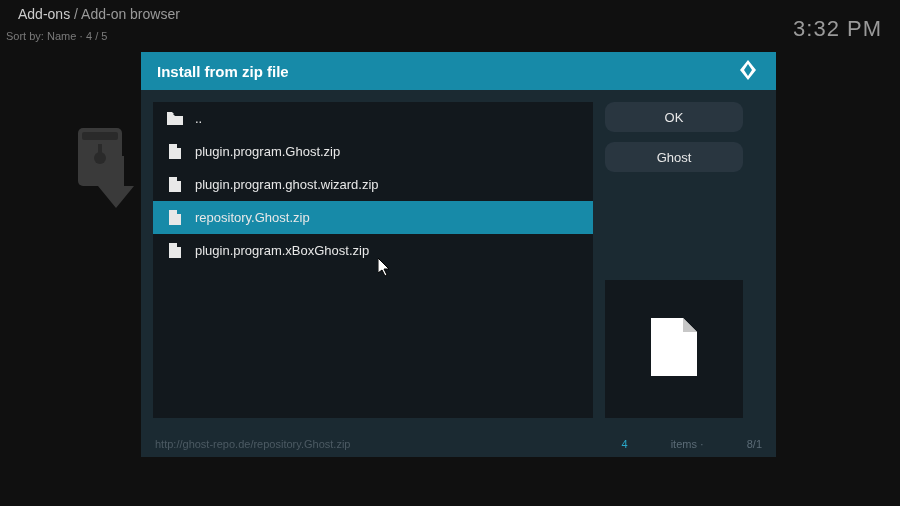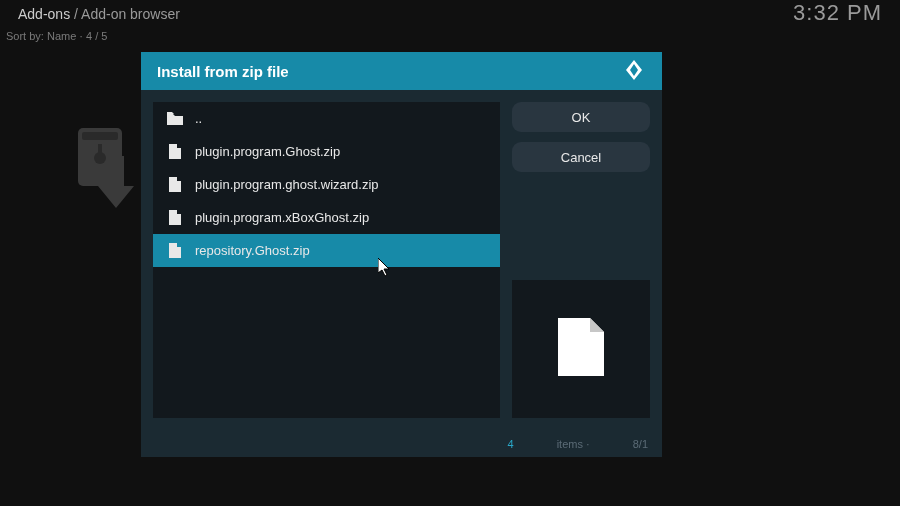--- a/index.html
+++ b/index.html
@@ -23,39 +23,39 @@
     .breadcrumb .first { color: #ccc; }
     .sort-info {
       position: absolute;
       top: 30px;
       left: 6px;
       font-size: 11px;
       color: #7a7a7a;
     }
     .clock {
       position: absolute;
-      top: 0;
+      top: 16px;
       right: 18px;
       font-size: 22px;
       color: #9a9a9a;
       letter-spacing: 1px;
       font-weight: 300;
     }
     .bg-icon {
       position: absolute;
       top: 128px;
       left: 78px;
       width: 60px;
       height: 85px;
     }
     .dialog {
       position: absolute;
       top: 52px;
       left: 141px;
-      width: 521px;
+      width: 635px;
       height: 405px;
       background: #1b2a32;
       display: flex;
       flex-direction: column;
     }
     .dialog-title {
       height: 38px;
       background: #178aa8;
       display: flex;
       align-items: center;
@@ -190,51 +190,52 @@
         <span>plugin.program.Ghost.zip</span>
       </div>
       <div class="file-item">
         <span class="file-icon">
           <svg width="12" height="15" viewBox="0 0 12 15">
               <path d="M0 0 L8 0 L12 4 L12 15 L0 15 Z M8 0 L8 4 L12 4 Z" fill="#e8e8e8"></path>
             </svg>
         </span>
         <span>plugin.program.ghost.wizard.zip</span>
       </div>
+      <div class="file-item selected">
+        <span class="file-icon">
+          <svg width="12" height="15" viewBox="0 0 12 15">
+              <path d="M0 0 L8 0 L12 4 L12 15 L0 15 Z M8 0 L8 4 L12 4 Z" fill="#e8e8e8"></path>
+            </svg>
+        </span>
+        <span>repository.Ghost.zip</span>
+      </div>
       <div class="file-item">
         <span class="file-icon">
           <svg width="12" height="15" viewBox="0 0 12 15">
               <path d="M0 0 L8 0 L12 4 L12 15 L0 15 Z M8 0 L8 4 L12 4 Z" fill="#e8e8e8"></path>
             </svg>
         </span>
         <span>plugin.program.xBoxGhost.zip</span>
-      </div>
-      <div class="file-item selected">
-        <span class="file-icon">
-          <svg width="12" height="15" viewBox="0 0 12 15">
-              <path d="M0 0 L8 0 L12 4 L12 15 L0 15 Z M8 0 L8 4 L12 4 Z" fill="#e8e8e8"></path>
-            </svg>
-        </span>
-        <span>repository.Ghost.zip</span>
       </div>
     </div>
     <div class="right-panel">
       <div class="btn">OK</div>
-      <div class="btn">Cancel</div>
+      <div class="btn">Ghost</div>
       <div class="preview">
         <span>
           <svg width="46" height="58" viewBox="0 0 46 58">
             <path d="M0 0 L32 0 L46 14 L46 58 L0 58 Z" fill="#ffffff"></path>
             <path d="M32 0 L32 14 L46 14 Z" fill="#c7c7c7"></path>
           </svg>
         </span>
       </div>
     </div>
   </div>
   <div class="dialog-footer">
+    <span class="footer-path">http://ghost-repo.de/repository.Ghost.zip</span>
     <span class="footer-info">
       <span class="count">4</span><span class="rest"> items · </span><span class="rest">8/1</span>
     </span>
   </div>
 </div>
 
 <div class="cursor">
   <svg width="16" height="20" viewBox="0 0 16 20">
     <path d="M0 0 L0 15 L4 12 L7 18 L9 17 L6 11 L11 11 Z" fill="#fff" stroke="#000" stroke-width="1"></path>
   </svg>

